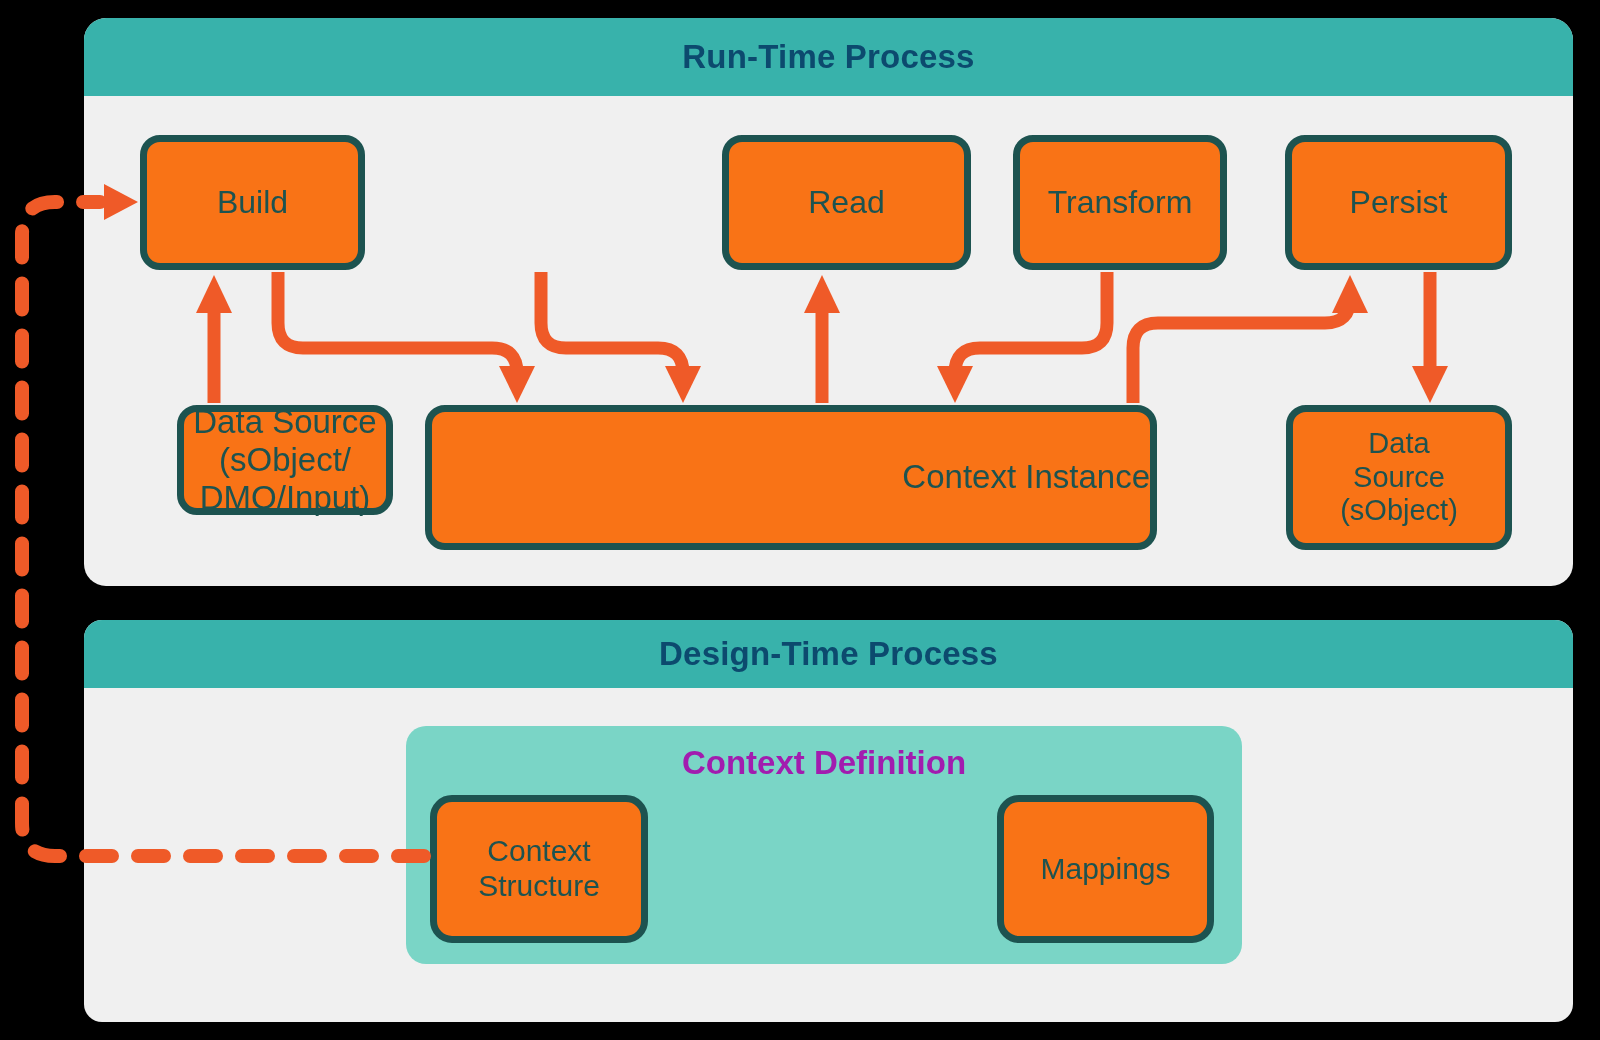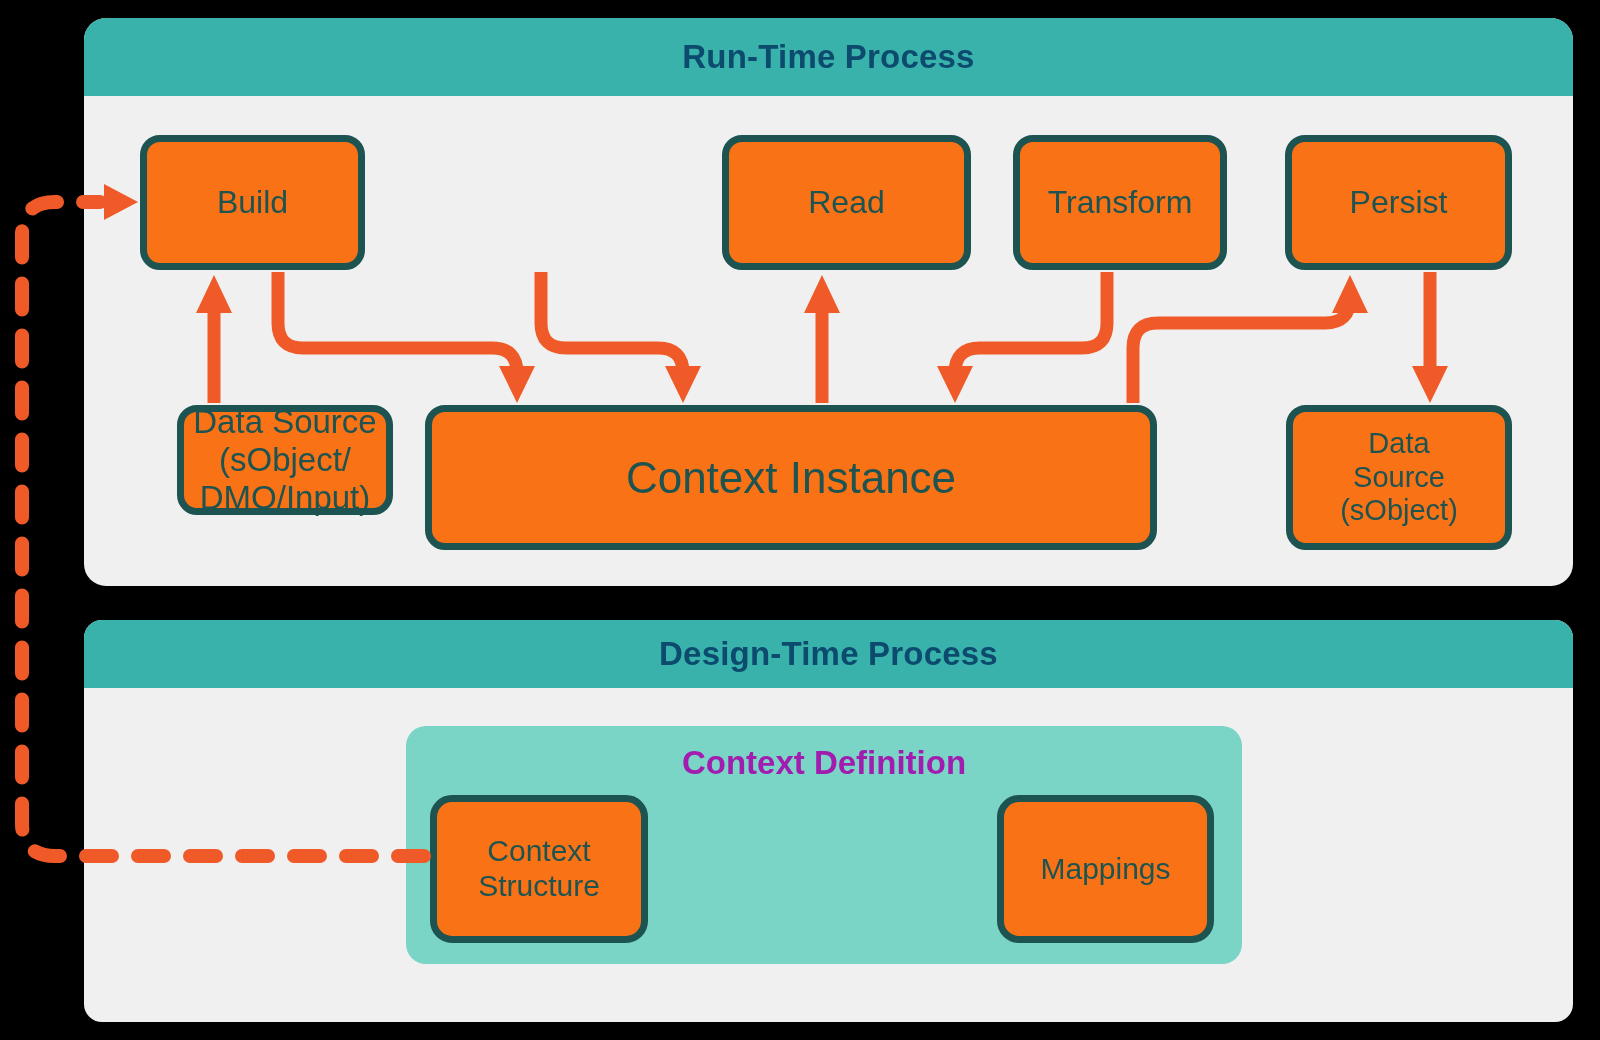--- a/index.html
+++ b/index.html
@@ -95,21 +95,21 @@
   <div class="node" style="left:1285px; top:135px; width:227px; height:135px; font-size:32px;justify-content:center;">
     <span>Persist</span>
   </div>
 
   <div class="node" style="left:141px; top:405px; width:216px; height:110px; font-size:33px; flex-direction:column;margin-left:36px;">
     <span>Data Source</span>
     <span>(sObject/</span>
     <span>DMO/Input)</span>
   </div>
 
-  <div class="node" style="left:425px; top:405px; width:732px; height:145px; font-size:44px;">
+  <div class="node" style="left:425px; top:405px; width:732px; height:145px; font-size:33px;justify-content:flex-end;">
     <span>Context Instance</span>
   </div>
 
   <div class="node" style="left:1286px; top:405px; width:226px; height:145px; font-size:29px; flex-direction:column;">
     <span>Data</span>
     <span>Source</span>
     <span>(sObject)</span>
   </div>
 
   <div class="panel" style="left:84px; top:620px; width:1489px; height:402px;border-radius:18px;">

